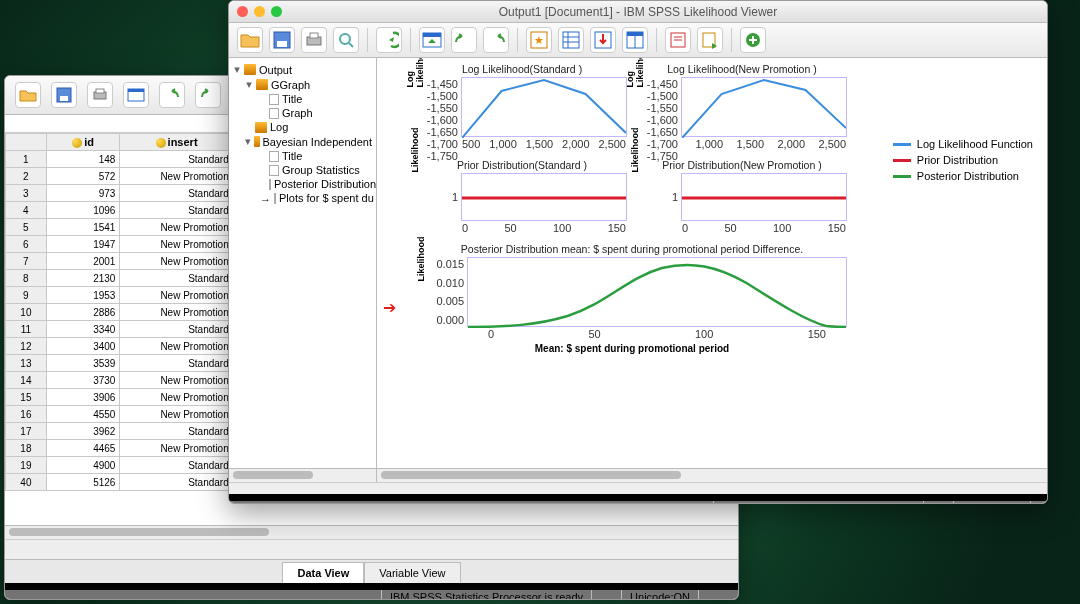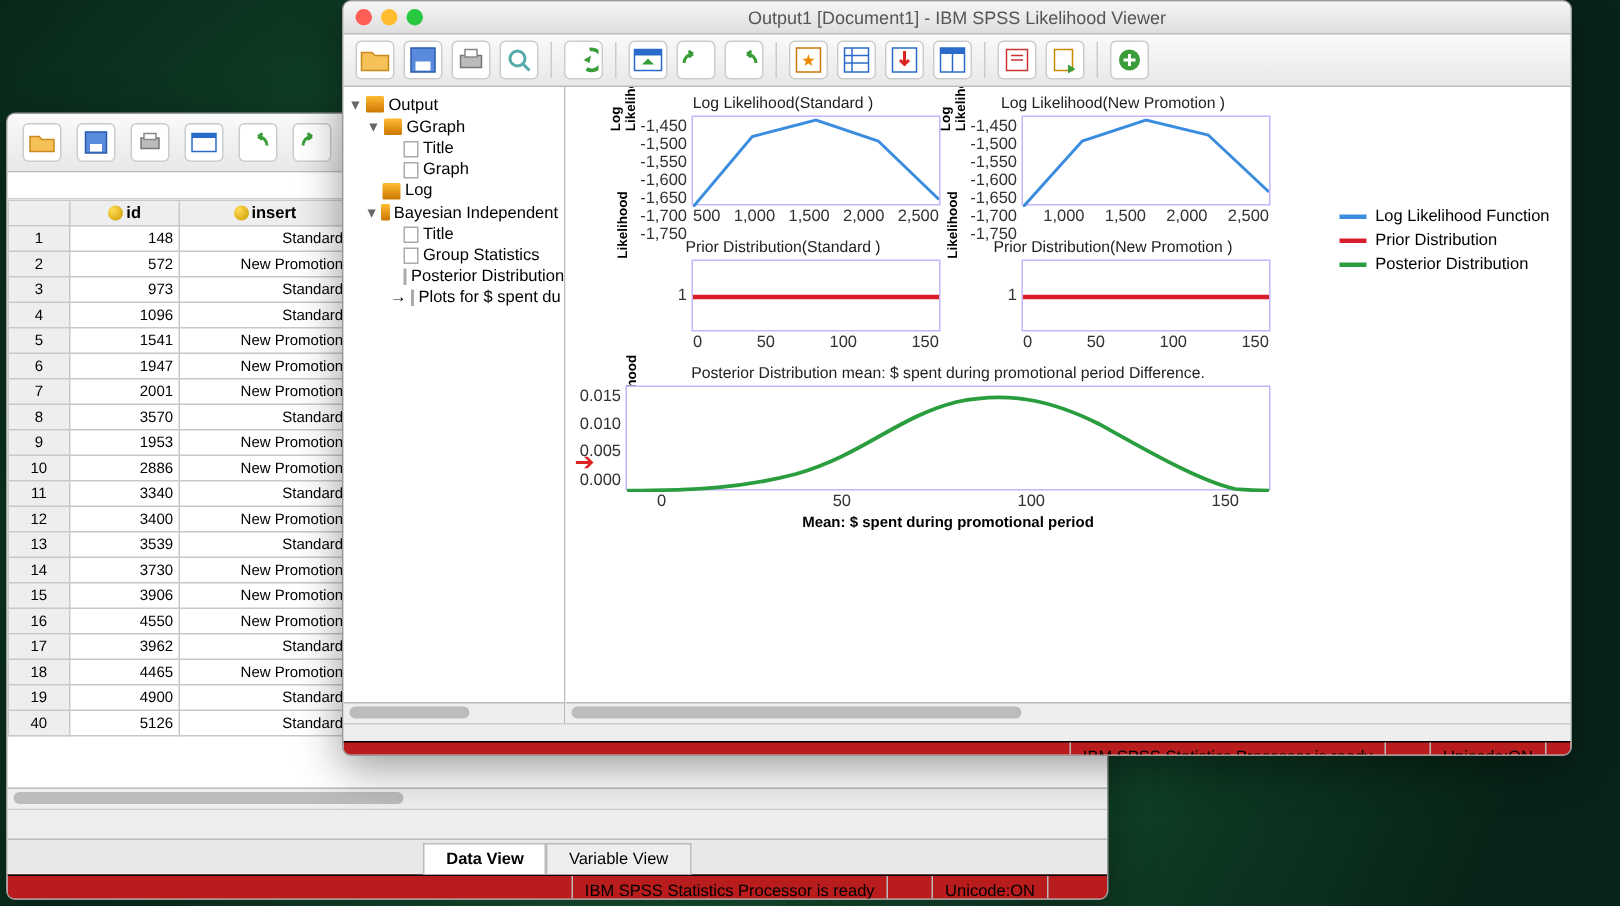--- a/index.html
+++ b/index.html
@@ -19,21 +19,21 @@
   #dataGrid tbody td:nth-child(2){text-align:right;width:65px}
   #dataGrid tbody td:nth-child(3){text-align:right;width:100px}
   #dataGrid tbody td:nth-child(4){text-align:right;width:60px}
   #dataGrid tbody td:nth-child(n+5){width:55px}
   .hscroll{height:14px;background:#eee;border-top:1px solid #bbb;position:relative;}
   .hscroll .thumb{position:absolute;left:4px;top:2px;height:8px;width:260px;background:#bcbcbc;border-radius:4px;}
   .tabbar{height:24px;display:flex;border-top:1px solid #bbb;background:#e8e8e8;}
   .tabbar .sp{flex:1}
   .tabbar .tab{padding:4px 14px;border:1px solid #bbb;border-bottom:none;background:#eee;margin-top:2px;font-size:11px;}
   .tabbar .tab.active{background:#fff;font-weight:bold;}
-  .status{height:20px;border-top:1px solid #000000;background:#b91c1c;display:flex;align-items:flex-start;font-size:11px;}
+  .status{height:20px;border-top:7px solid #000000;background:#737373;display:flex;align-items:flex-start;font-size:11px;}
   .status .cell{border-left:1px solid #bbb;padding:0 8px;height:100%;display:flex;align-items:center;}
   .status .fill{flex:1;}
   
   #viewer{left:228px;top:0;width:820px;height:504px;}
   .titlebar{height:22px;background:linear-gradient(#f6f6f6,#dedede);display:flex;align-items:center;position:relative;border-bottom:1px solid #bbb;}
   .tlights{position:absolute;left:8px;display:flex;gap:6px;}
   .tlights span{width:11px;height:11px;border-radius:50%;}
   .tr{background:#ff5f57}.ty{background:#febc2e}.tg{background:#28c840}
   .titlebar .title{margin:0 auto;color:#555;font-size:12px;}
   #viewer .toolbar{padding:4px 8px;background:linear-gradient(#fafafa,#e8e8e8);border-bottom:1px solid #bbb;display:flex;gap:6px;align-items:center;}
@@ -209,21 +209,21 @@
             <td></td>
             <td></td>
             <td></td>
             <td></td>
             <td></td>
             <td></td>
             <td></td>
           </tr>
           <tr>
             <th>8</th>
-            <td>3570</td>
+            <td>2130</td>
             <td>Standard</td>
             <td></td>
             <td></td>
             <td></td>
             <td></td>
             <td></td>
             <td></td>
             <td></td>
             <td></td>
           </tr>
@@ -657,21 +657,21 @@
                   <span>100</span>
                   <span>150</span>
                 </div>
             </div>
           </div>
         </div>
 
         <div class="chart" style="width:430px;margin-top:22px">
           <div class="ctitle">Posterior Distribution mean: $ spent during promotional period Difference.</div>
           <div class="ylab" style="left:4px">Likelihood</div>
-          <div class="plot" style="height:70px;">
+          <div class="plot" style="height:70px;margin-left:50px">
             <div class="axis-y">
                 <span>0.015</span>
                 <span>0.010</span>
                 <span>0.005</span>
                 <span>0.000</span>
               </div>
             <svg width="100%" height="70" viewBox="0 0 380 70" preserveAspectRatio="none">
               <path d="M0,69 C40,69 70,67 100,58 C140,45 160,20 195,10 C225,3 250,8 280,25 C310,44 340,63 360,68 C370,69 380,69 380,69" fill="none" stroke="#2a9d3e" stroke-width="2.5"></path>
             </svg>
             <div class="axis-x" style="padding:0 20px">

